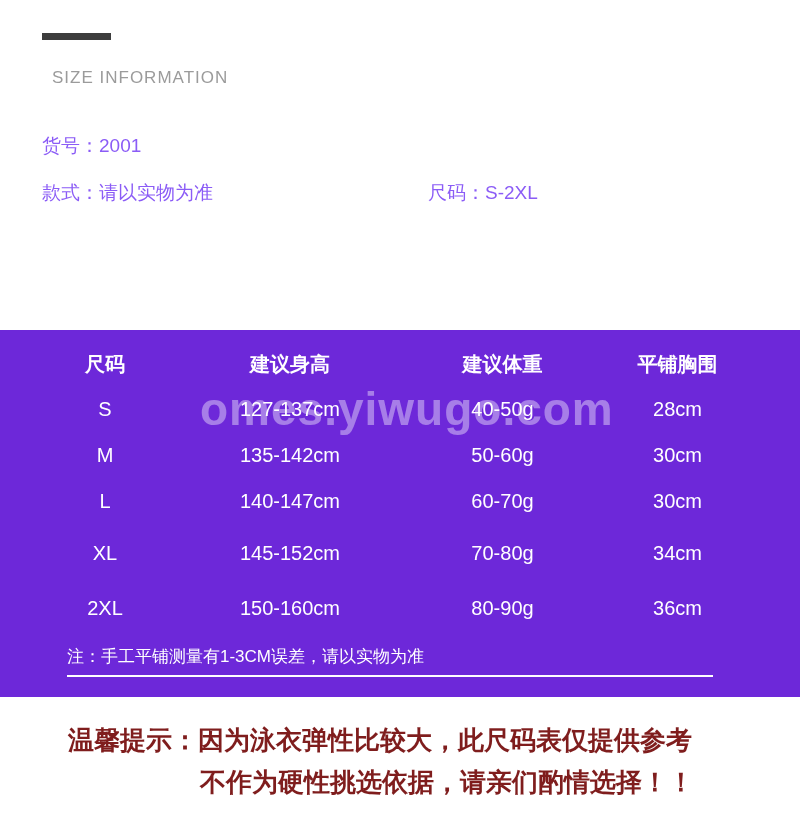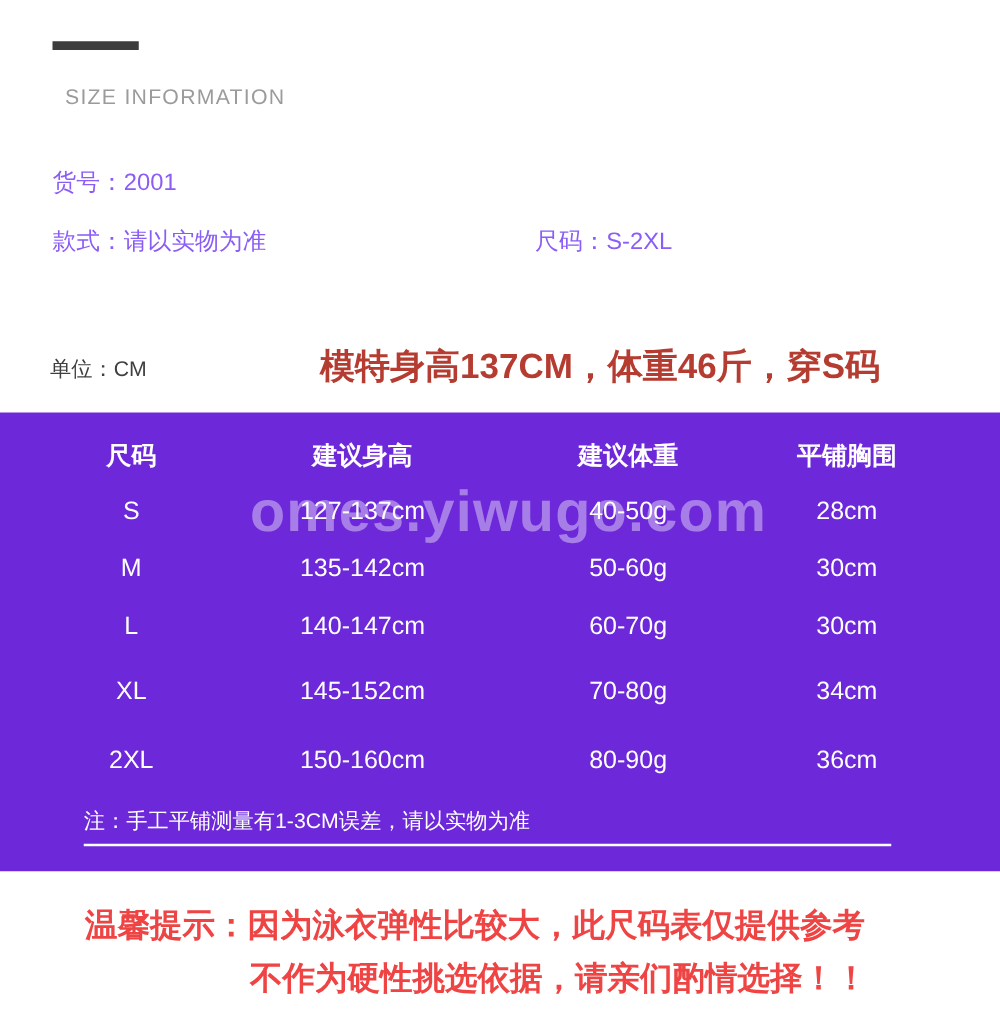--- a/index.html
+++ b/index.html
@@ -117,21 +117,21 @@
     color: rgba(255,255,255,0.40);
     white-space: nowrap;
     pointer-events: none;
   }
 
   
   .warning {
     position: absolute;
     left: 0; top: 722px;
     width: 692px;
-    color: #ef4444;
+    color: #7f1d1d;
     font-weight: 700;
     font-size: 26px;
   }
   .warn-1 { margin: 0 0 0 68px; line-height: 36px; white-space: nowrap; }
   .warn-2 { margin: 6px 0 0 200px; line-height: 36px; white-space: nowrap; }
 </style>
 </head>
 <body>
 
 <div class="canvas">
@@ -146,26 +146,20 @@
     <span>货号：</span><span>2001</span>
   </div>
 
   <div class="info-line line-style">
     <span>款式：</span><span>请以实物为准</span>
     <span class="size-span">
       <span>尺码：</span><span>S-2XL</span>
     </span>
   </div>
 
-  <div class="unit-row">
-    <span class="unit-label">
-      <span>单位：</span><span>CM</span>
-    </span>
-    <span class="model-note">模特身高137CM，体重46斤，穿S码</span>
-  </div>
 
   <div class="size-table">
     <div class="t-row t-head">
       <span>尺码</span>
       <span>建议身高</span>
       <span>建议体重</span>
       <span>平铺胸围</span>
     </div>
 
     <div class="t-row t-body">

